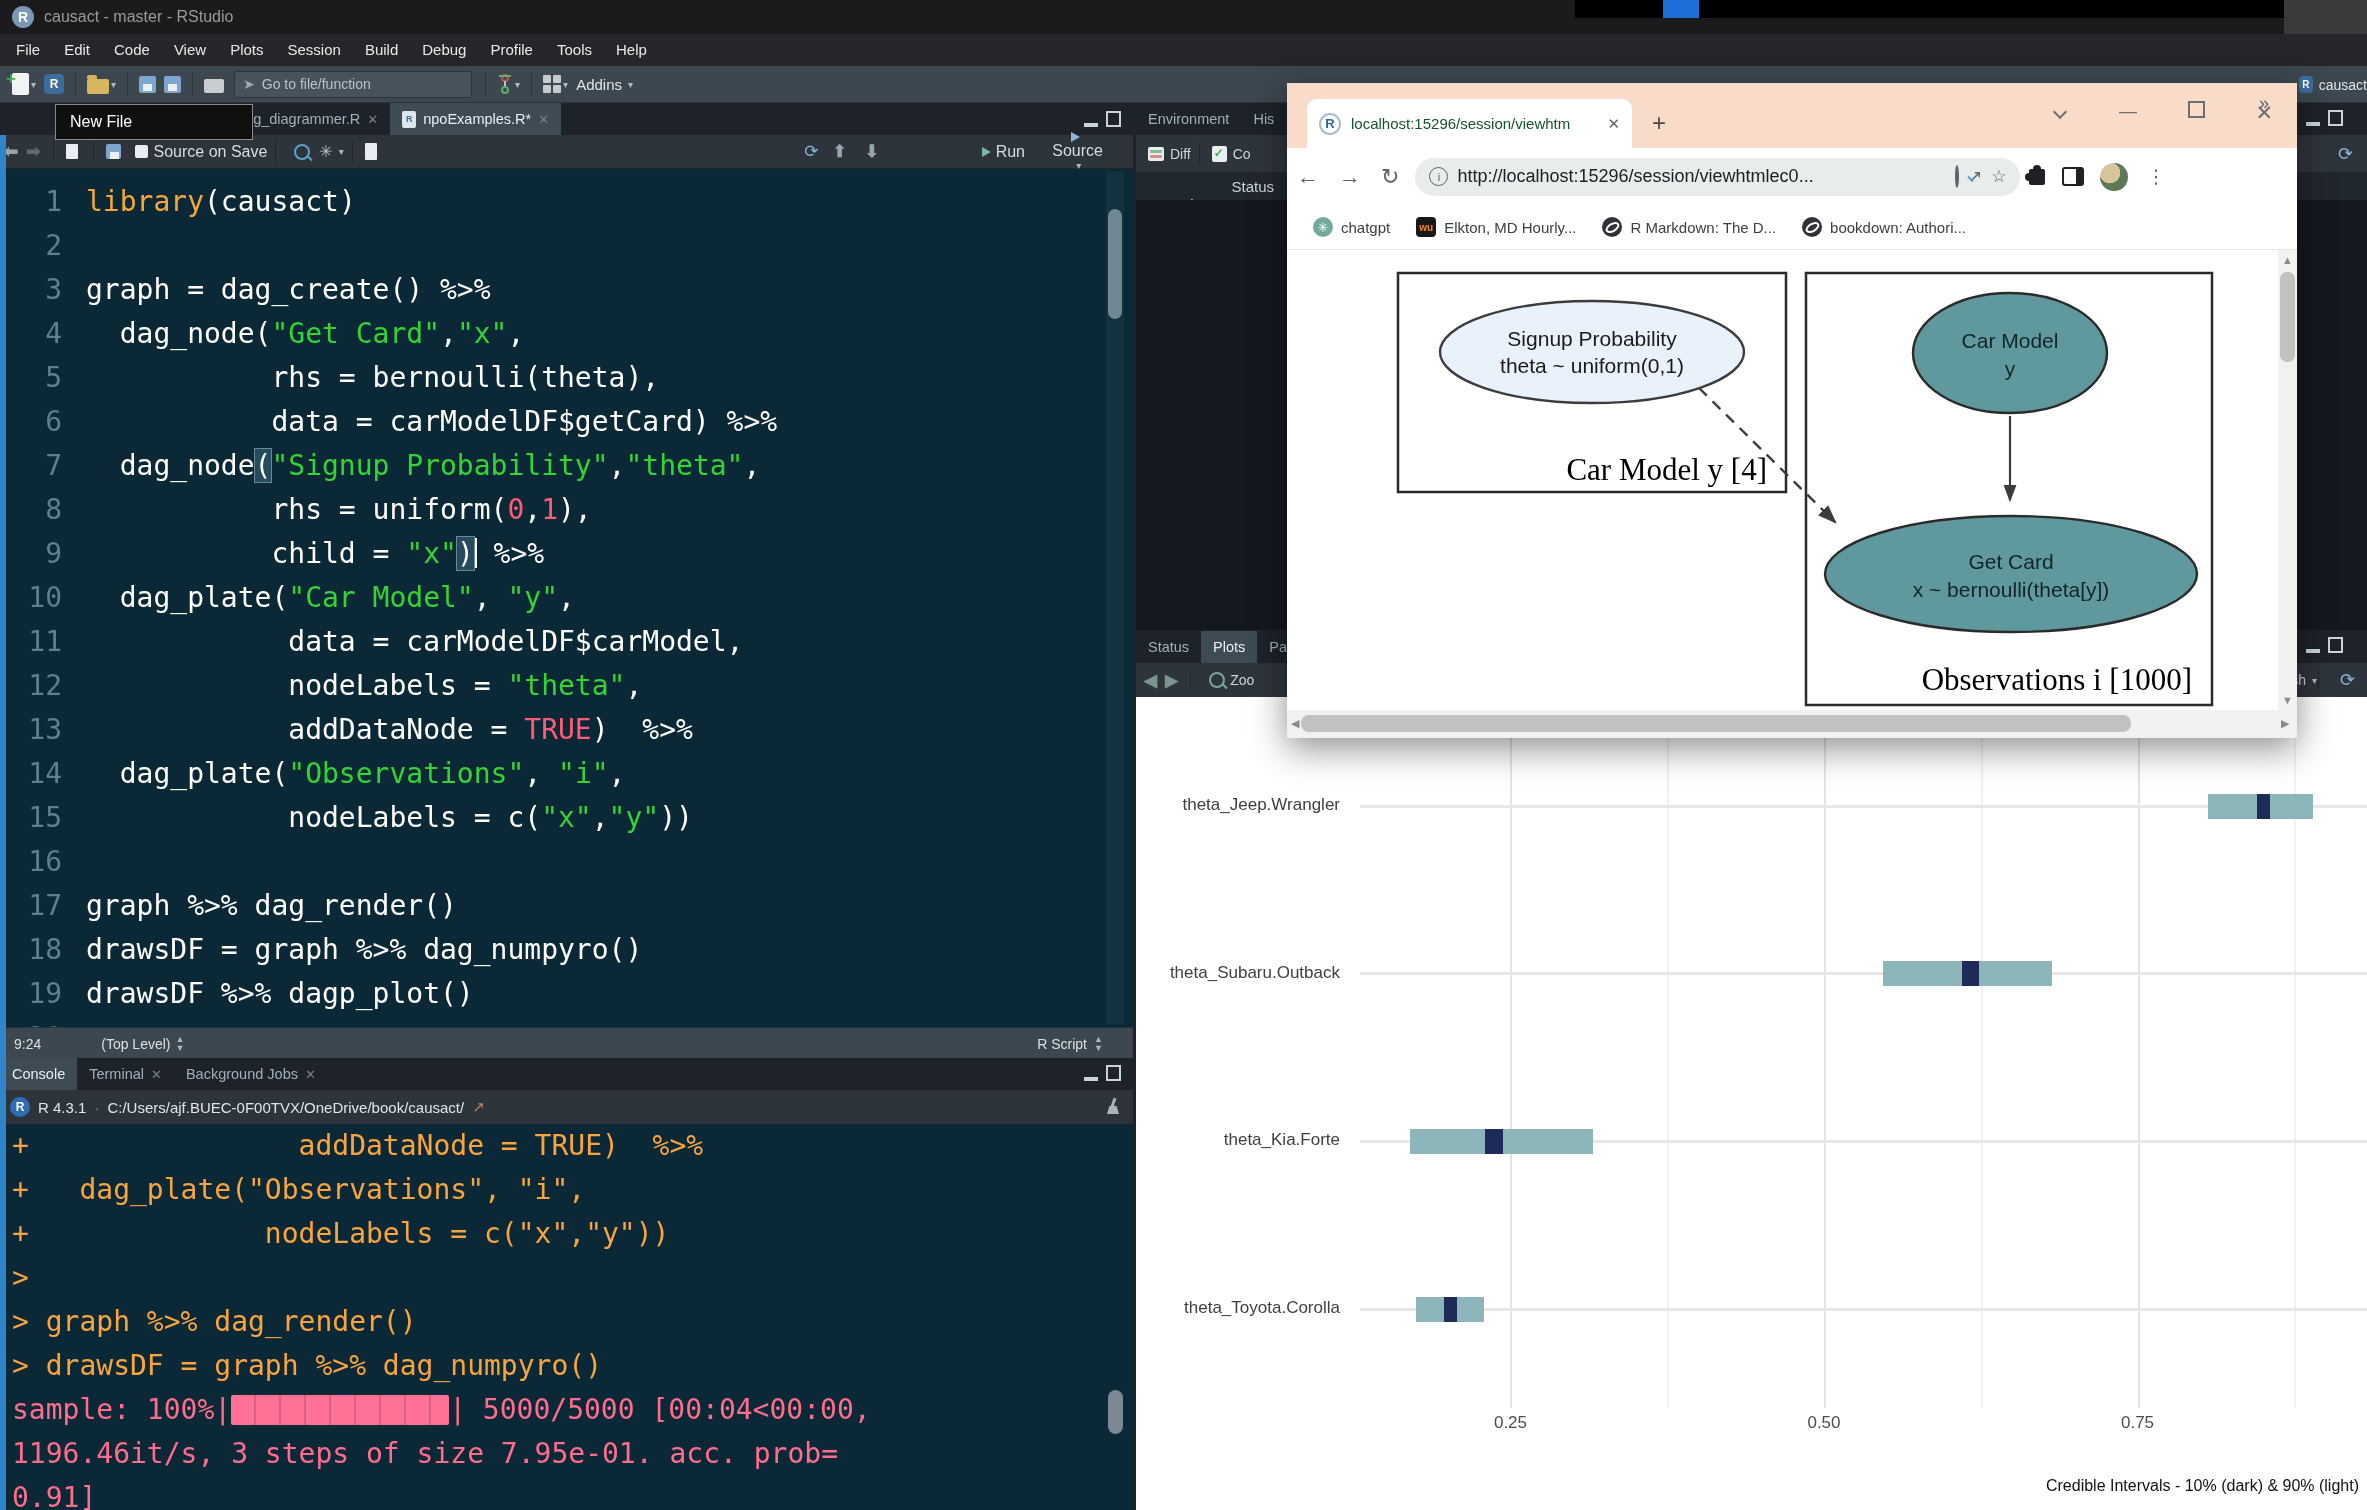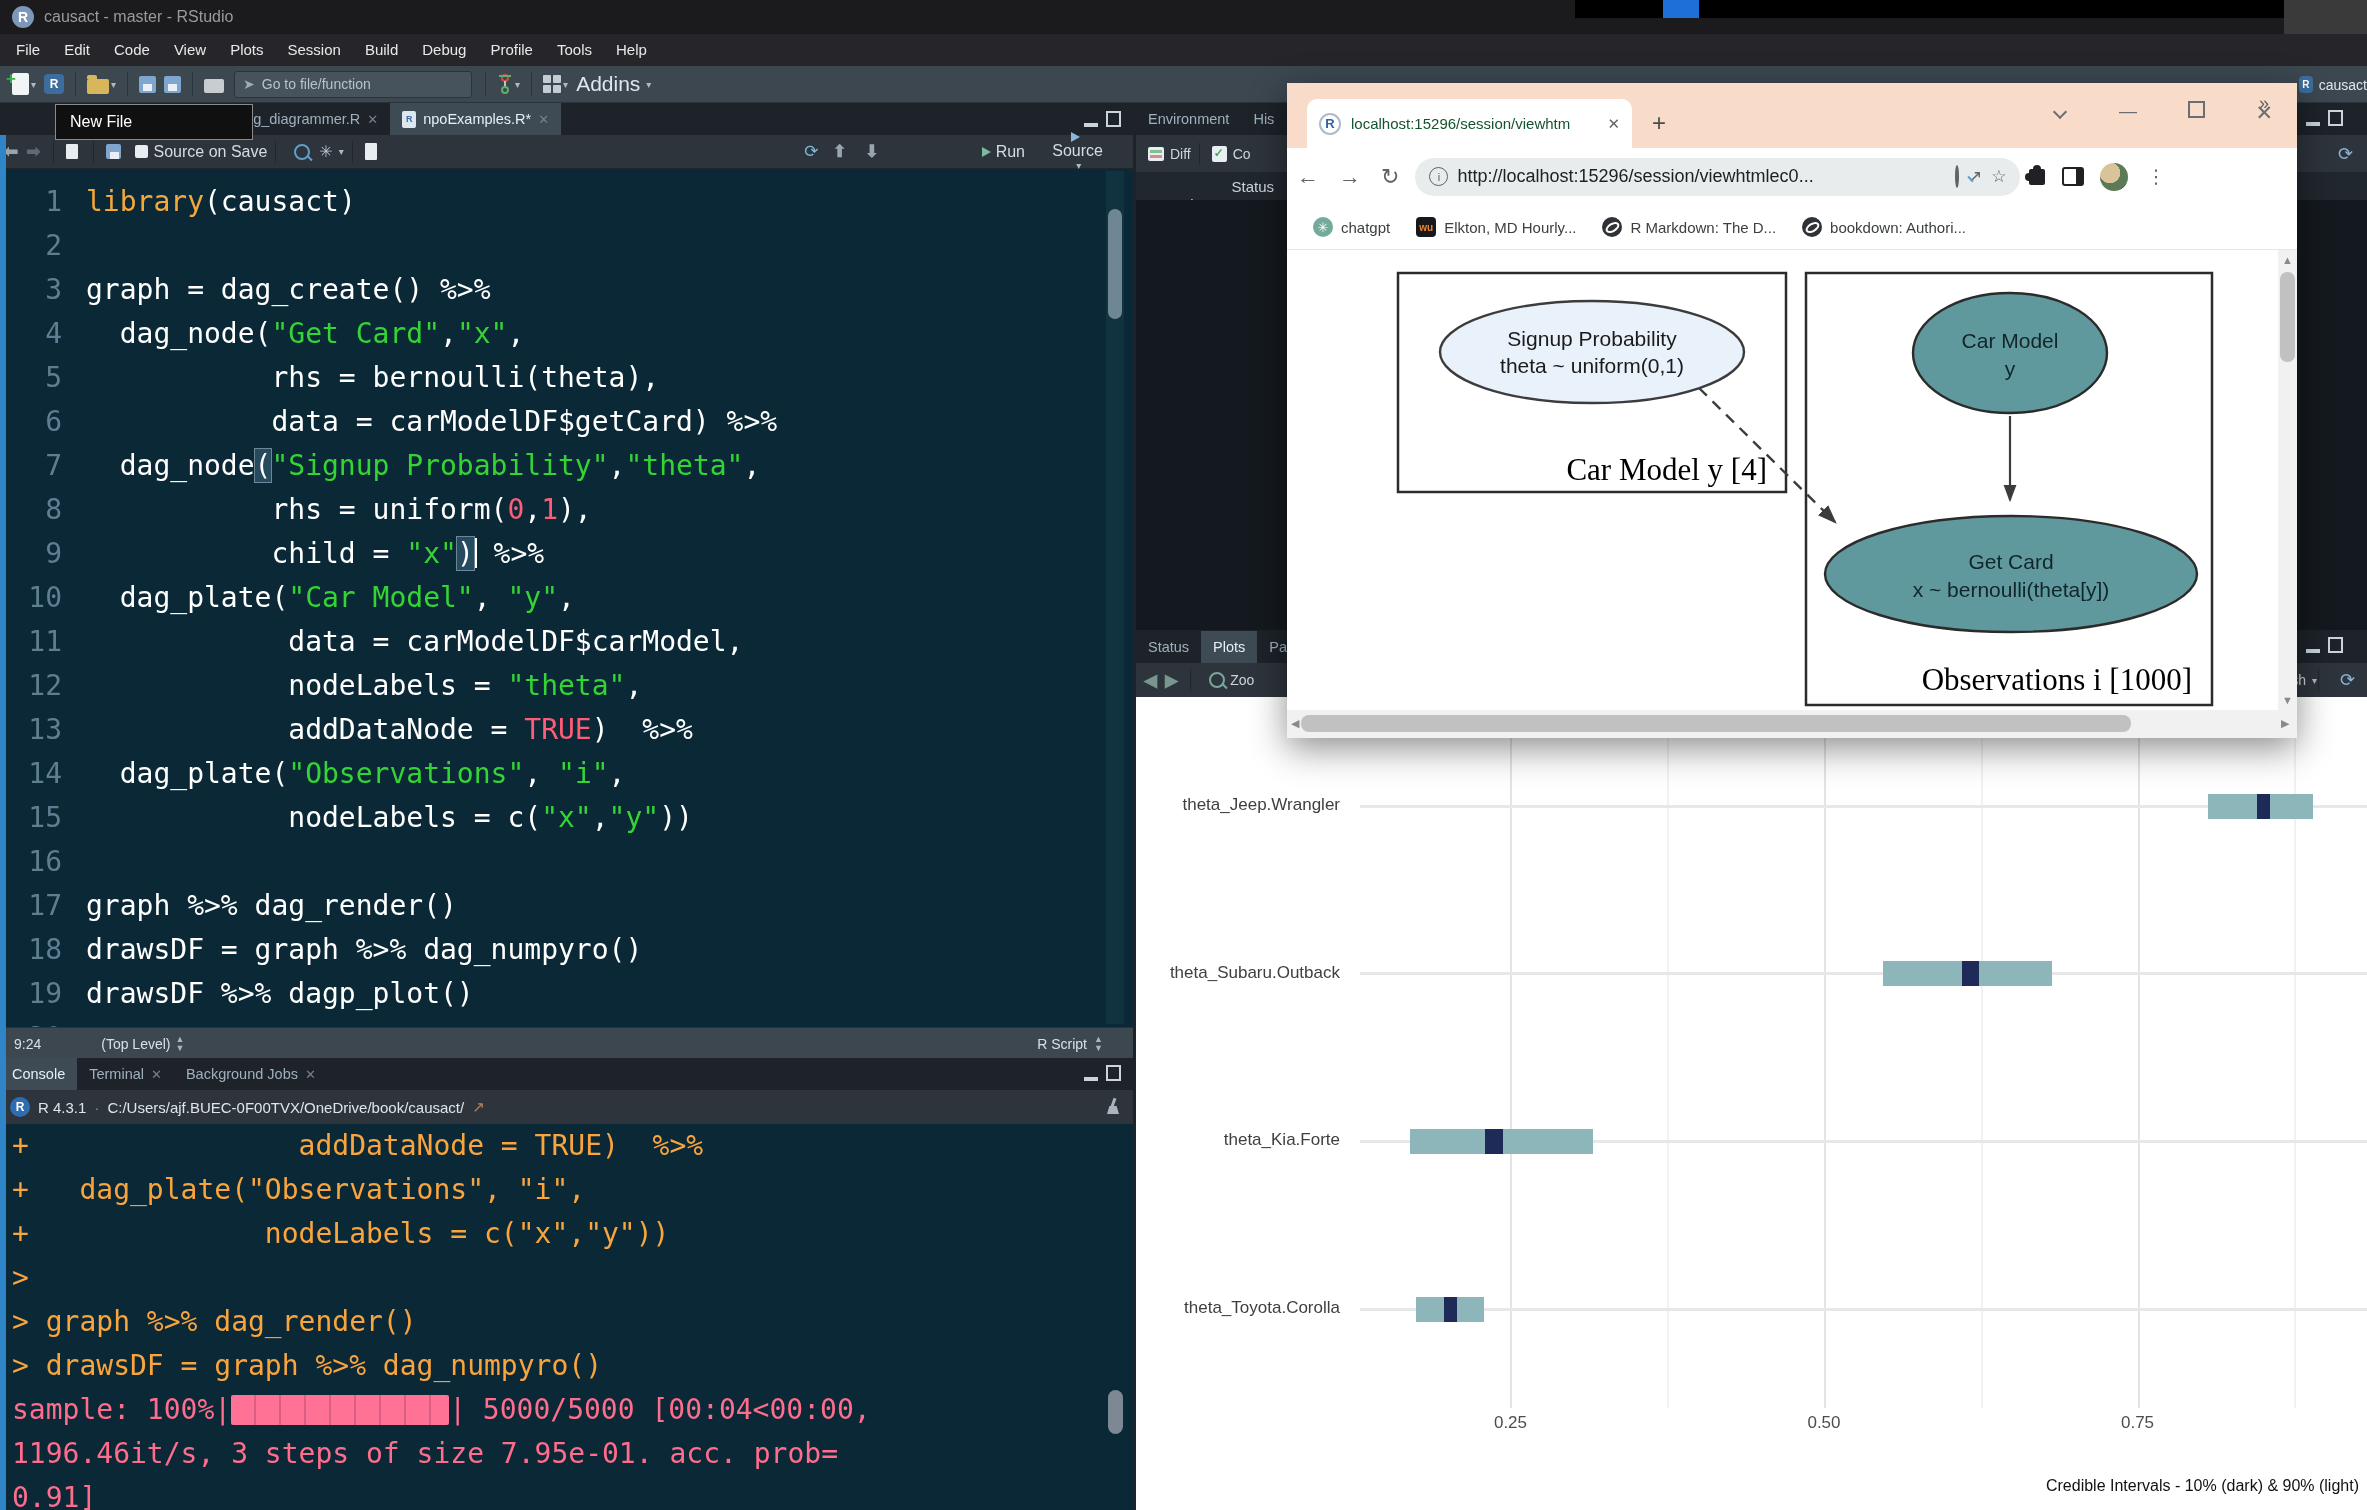--- a/index.html
+++ b/index.html
@@ -29,21 +29,21 @@
   .folder-ic:before{content:"";position:absolute;top:-4px;left:0;width:10px;height:4px;background:#d8b75c;border-radius:2px 2px 0 0;}
   .save-ic{width:17px;height:17px;background:#7fa6cf;border-radius:2px;position:relative;}
   .save-ic:before{content:"";position:absolute;left:4px;top:8px;width:9px;height:7px;background:#e9eff5;}
   .print-ic{width:20px;height:14px;background:#c8cdd2;border-radius:2px;margin-top:4px;}
   .dd{color:#aeb9c2;font-size:10px;margin-left:2px;}
   .goto-box{width:220px;height:25px;background:#46525c;border:1px solid #2b343c;border-radius:3px;
     color:#b7c3cd;font-size:14px;display:flex;align-items:center;padding:0 8px;gap:7px;margin:0 6px;}
   .goto-arrow{color:#9fabb5;font-size:14px;}
   .grid-ic{width:18px;height:18px;display:grid;grid-template-columns:8px 8px;grid-template-rows:8px 8px;gap:2px;}
   .grid-ic i{background:#c3ccd3;border-radius:1px;}
-  .addins-label{color:#dfe6ec;font-size:21px;margin:0 4px;}
+  .addins-label{color:#dfe6ec;font-size:15px;margin:0 4px;}
   .project-btn{left:2299px;top:66px;width:68px;height:37px;display:flex;align-items:center;gap:6px;color:#dfe6ec;font-size:14px;}
 
   
   .tabstrip{background:#1d2329;display:flex;align-items:flex-end;}
   .tab{height:32px;display:flex;align-items:center;gap:7px;padding:0 12px;color:#9fb0bd;font-size:14.5px;}
   .tab.active{background:#3e4a54;color:#e7eff6;}
   .tab .x{color:#76828c;font-size:13px;}
   .file-ic{width:14px;height:17px;background:#dde7ef;border-radius:2px;position:relative;color:#3d6d9e;
     font-size:9px;font-weight:bold;display:flex;align-items:center;justify-content:center;}
   .panel-btns{position:absolute;right:10px;top:8px;display:flex;gap:8px;}

